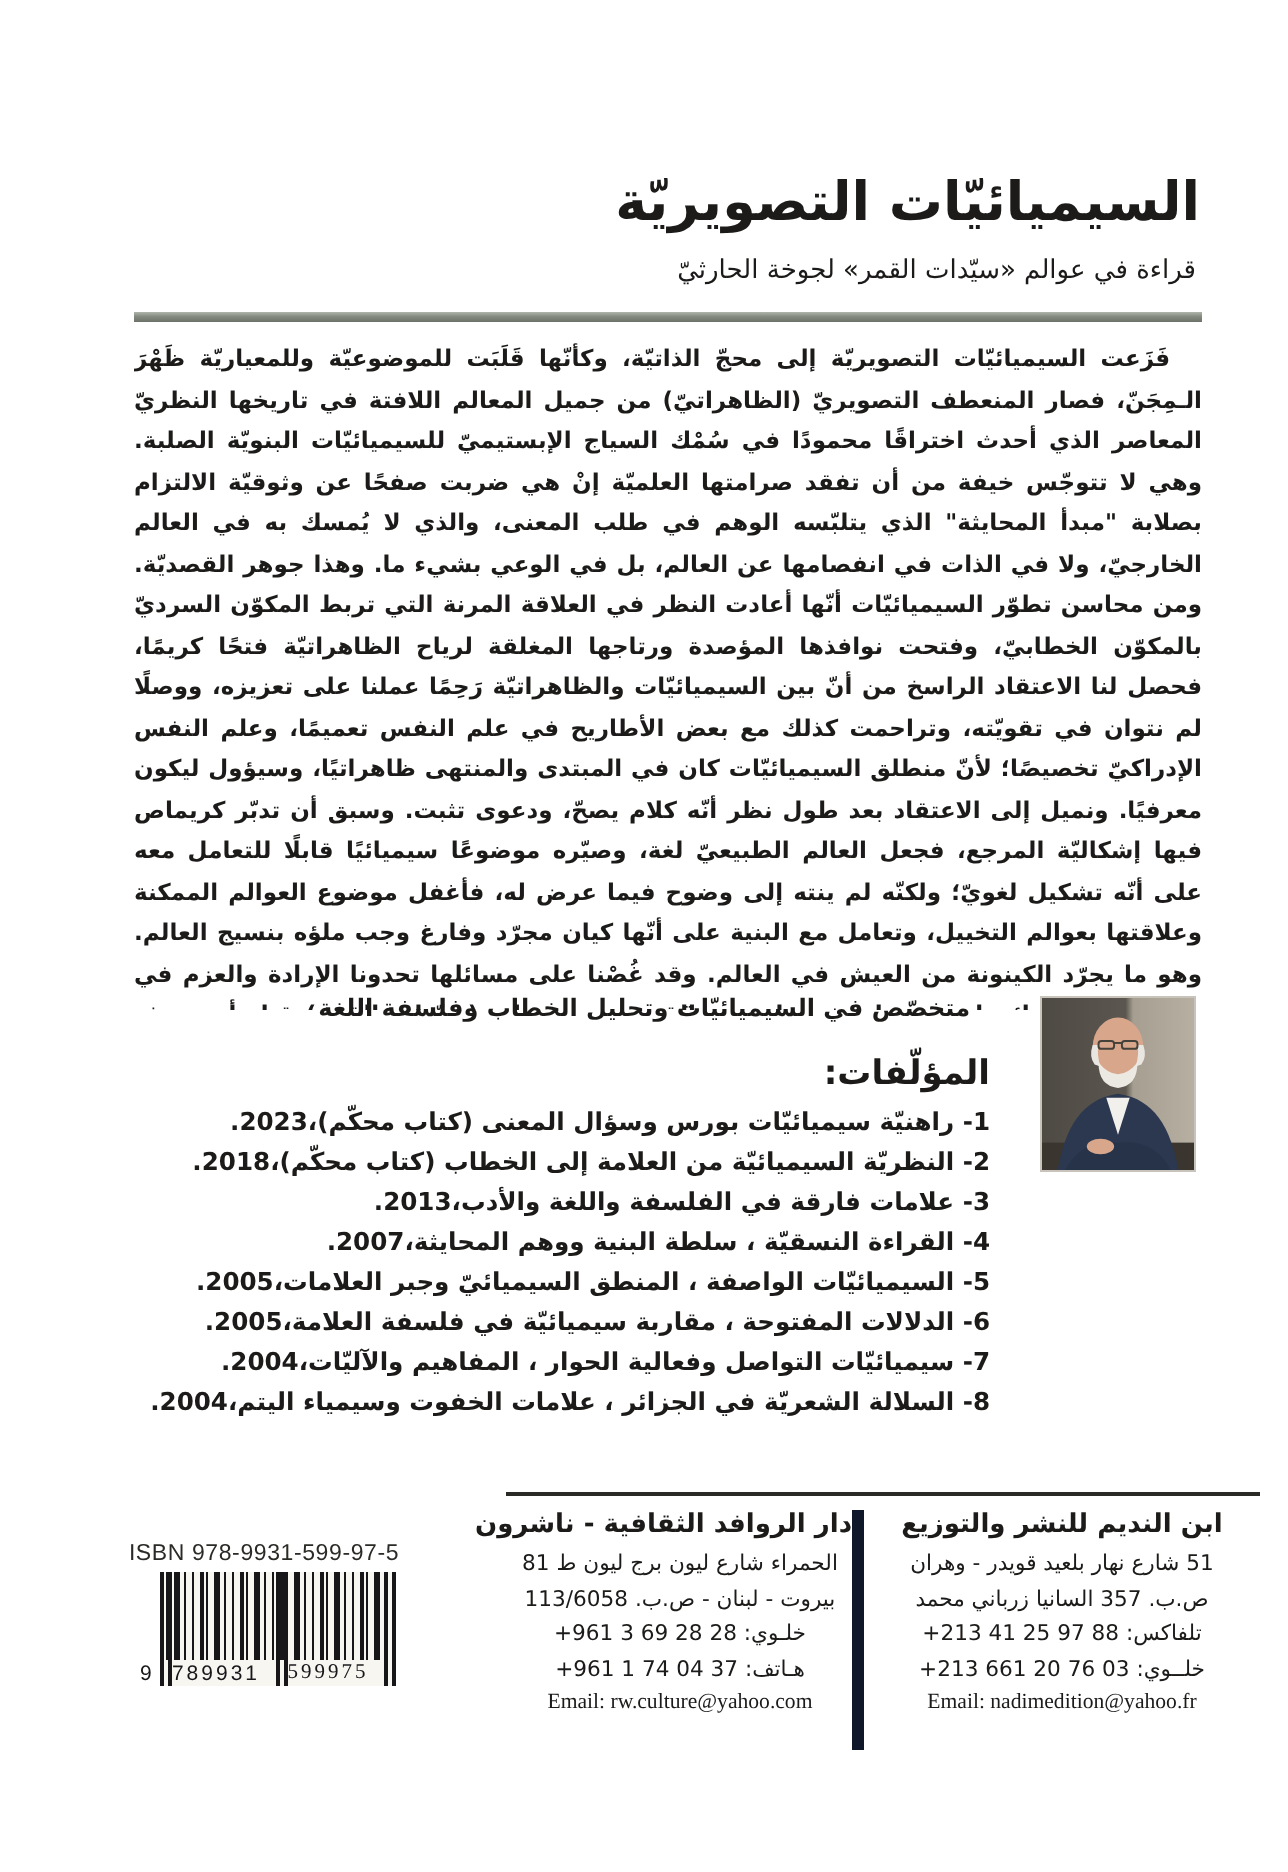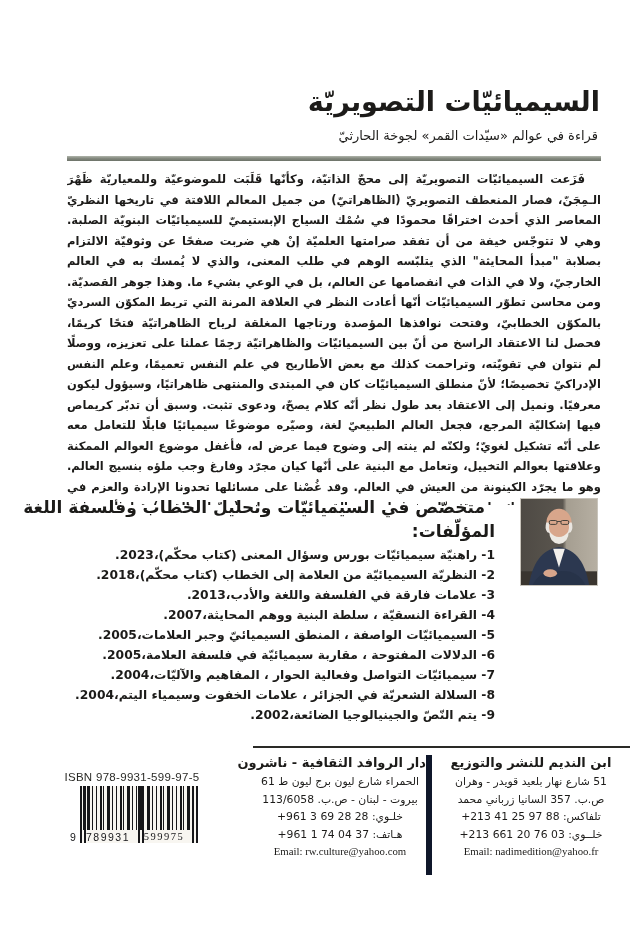--- a/index.html
+++ b/index.html
@@ -41,21 +41,21 @@
     position:absolute;top:498px;left:520px;width:78px;height:88px;
     border:1px solid #c8c4bb;box-sizing:border-box;
     background:#8d877d;
   }
   .photo svg{display:block;width:100%;height:100%;}
   .author-block{
     position:absolute;top:497px;right:149px;width:370px;
     text-align:right;
   }
   .author-name{font-size:17px;font-weight:bold;margin-bottom:7px;white-space:nowrap;}
-  .author-bio{font-size:17px;font-weight:bold;margin-bottom:4px;padding-right:10px;white-space:nowrap;}
+  .author-bio{font-size:12px;font-weight:bold;margin-bottom:16px;padding-right:10px;white-space:nowrap;}
   .pub-heading{font-size:17px;font-weight:bold;margin-bottom:4px;}
   .pub-item{font-size:12.3px;font-weight:bold;line-height:20px;white-space:nowrap;}
   
   .footer{
     position:absolute;top:746px;left:253px;width:377px;
     border-top:2px solid #2a2a26;
     display:flex;flex-direction:row;
     padding-top:7px;box-sizing:border-box;
   }
   .pub-col{text-align:center;box-sizing:border-box;}
@@ -144,41 +144,40 @@
     <div class="author-bio">متخصّص في السيميائيّات وتحليل الخطاب وفلسفة اللغة</div>
     <div class="pub-heading">المؤلّفات:</div>
     <div class="pub-item">1- راهنيّة سيميائيّات بورس وسؤال المعنى (كتاب محكّم)،2023.</div>
     <div class="pub-item">2- النظريّة السيميائيّة من العلامة إلى الخطاب (كتاب محكّم)،2018.</div>
     <div class="pub-item">3- علامات فارقة في الفلسفة واللغة والأدب،2013.</div>
     <div class="pub-item">4- القراءة النسقيّة ، سلطة البنية ووهم المحايثة،2007.</div>
     <div class="pub-item">5- السيميائيّات الواصفة ، المنطق السيميائيّ وجبر العلامات،2005.</div>
     <div class="pub-item">6- الدلالات المفتوحة ، مقاربة سيميائيّة في فلسفة العلامة،2005.</div>
     <div class="pub-item">7- سيميائيّات التواصل وفعالية الحوار ، المفاهيم والآليّات،2004.</div>
     <div class="pub-item">8- السلالة الشعريّة في الجزائر ، علامات الخفوت وسيمياء اليتم،2004.</div>
-    <div class="pub-item">9- يتم النّصّ والجينيالوجيا الضائعة،2002.</div>
   </div>
 
   <div class="footer">
     <div class="pub-col nadim">
       <div class="pub-name">ابن النديم للنشر والتوزيع</div>
       <div class="pub-line">51 شارع نهار بلعيد قويدر - وهران</div>
       <div class="pub-line">ص.ب. 357 السانيا زرباني محمد</div>
       <div class="pub-line">
         <span>تلفاكس:</span>
         <span class="ltr">+213 41 25 97 88</span>
       </div>
       <div class="pub-line">
         <span>خلــوي:</span>
         <span class="ltr">+213 661 20 76 03</span>
       </div>
       <div class="email-line">Email: nadimedition@yahoo.fr</div>
     </div>
     <div class="pub-col rawafed">
       <div class="pub-name">دار الروافد الثقافية - ناشرون</div>
-      <div class="pub-line">الحمراء شارع ليون برج ليون ط 61</div>
+      <div class="pub-line">الحمراء شارع ليون برج ليون ط 81</div>
       <div class="pub-line">بيروت - لبنان - ص.ب. 113/6058</div>
       <div class="pub-line">
         <span>خلـوي:</span>
         <span class="ltr">+961 3 69 28 28</span>
       </div>
       <div class="pub-line">
         <span>هـاتف:</span>
         <span class="ltr">+961 1 74 04 37</span>
       </div>
       <div class="email-line">Email: rw.culture@yahoo.com</div>

